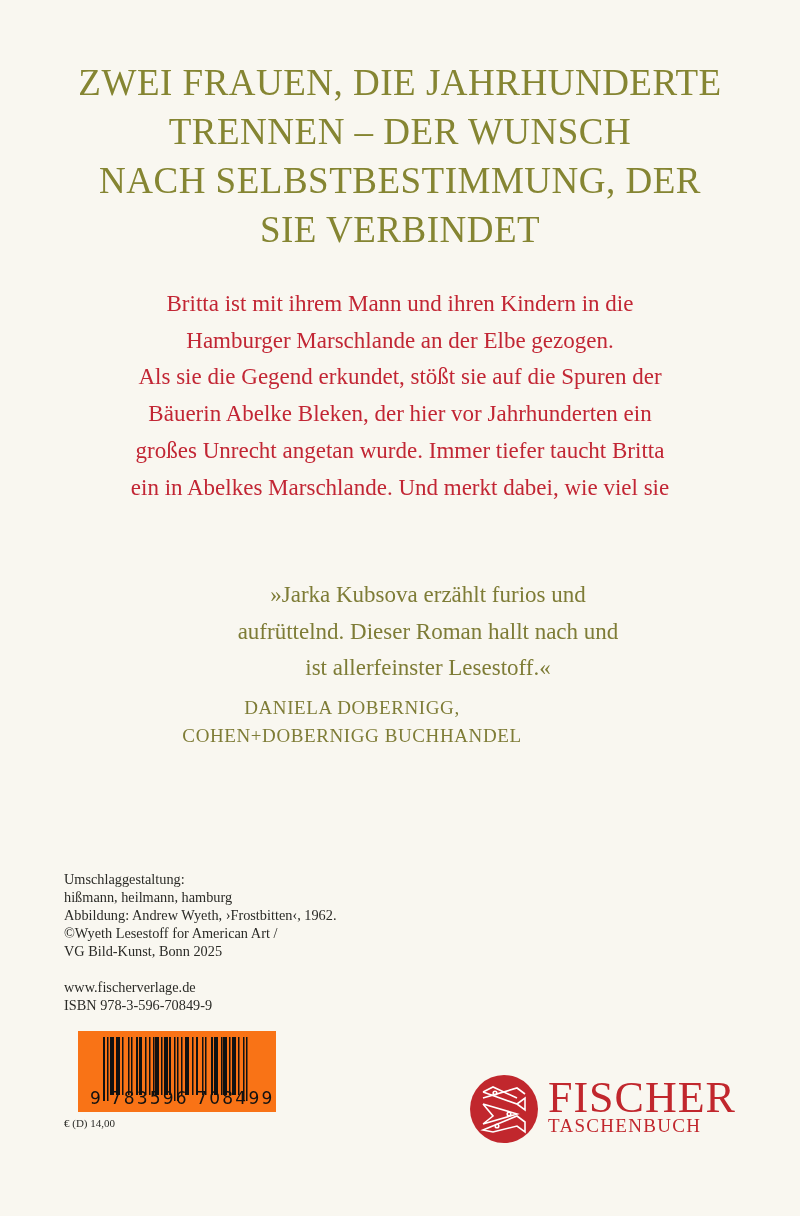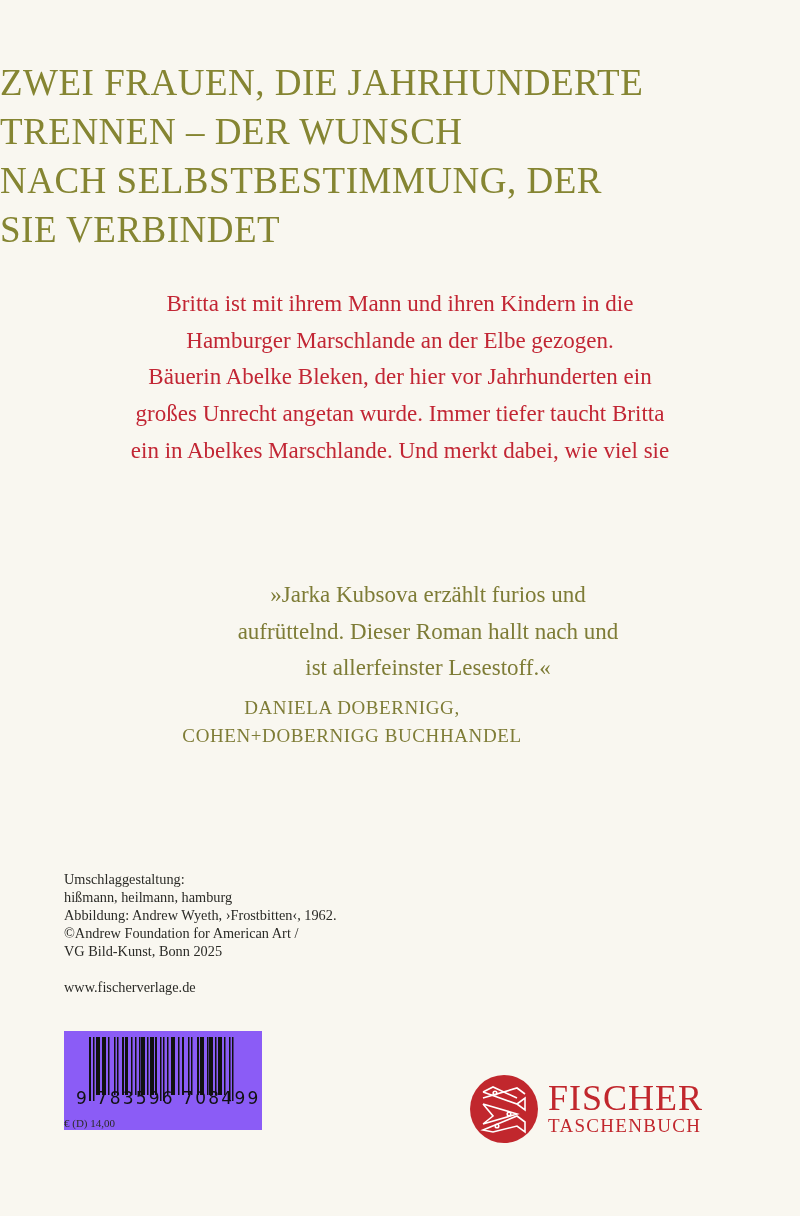--- a/index.html
+++ b/index.html
@@ -4,21 +4,21 @@
 <style>
   html, body { margin: 0; padding: 0; }
   body {
     width: 800px; height: 1216px; overflow: hidden;
     background: #f9f7f0;
     font-family: "DejaVu Serif", "Liberation Serif", serif;
     position: relative;
   }
   .headline {
     position: absolute; left: 0; top: 58px; width: 800px;
-    text-align: left;
+    text-align: center;
     color: #858532;
     font-family: "Liberation Serif", serif;
     font-size: 37px; line-height: 49px;
     letter-spacing: 0.5px;
   }
   .headline div { white-space: nowrap; }
   .blurb {
     position: absolute; left: 0; top: 286px; width: 800px;
     text-align: center;
     color: #c22634;
@@ -43,81 +43,83 @@
   }
   .attrib div { white-space: nowrap; }
   .credits {
     position: absolute; left: 64px; top: 870px;
     color: #2a2a26;
     font-family: "Liberation Serif", serif;
     font-size: 14.3px; line-height: 18px;
   }
   .credits .gap { height: 18px; }
   .barcode {
-    position: absolute; left: 64px; top: 1031px;
-    width: 198px; height: 99px; background: #8b5cf6;
+    position: absolute; left: 78px; top: 1031px;
+    width: 198px; height: 81px; background: #f97316;
   }
   .barcode svg { position: absolute; left: 0; top: 0; }
   .barcode .digits {
     position: absolute; left: 12px; top: 57px;
     font-family: "DejaVu Sans", sans-serif; font-size: 17px;
     color: #111; letter-spacing: 2.2px; background: transparent;
   }
   .price {
     position: absolute; left: 64px; top: 1117px;
     color: #2a2a26; font-family: "Liberation Serif", serif; font-size: 11px;
   }
   .logo {
     position: absolute; left: 470px; top: 1075px;
     display: flex; align-items: center;
   }
   .logo-mark {
     width: 68px; height: 68px; border-radius: 50%; background: #c1272d;
     display: flex; align-items: center; justify-content: center;
   }
   .logo-text { margin-left: 10px; color: #c1272d; font-family: "Liberation Serif", serif; }
-  .logo-text .l1 { font-size: 36px; line-height: 34px; letter-spacing: 1px; }
+  .logo-text .l1 { font-size: 44px; line-height: 34px; letter-spacing: 1px; }
   .logo-text .l2 { font-size: 19px; line-height: 22px; letter-spacing: 1.3px; }
 </style>
 </head>
 <body>
 
 <div class="headline">
   <div>ZWEI FRAUEN, DIE JAHRHUNDERTE</div>
   <div>TRENNEN – DER WUNSCH</div>
   <div>NACH SELBSTBESTIMMUNG, DER</div>
   <div>SIE VERBINDET</div>
 </div>
 
 <div class="blurb">
   <div>Britta ist mit ihrem Mann und ihren Kindern in die</div>
   <div>Hamburger Marschlande an der Elbe gezogen.</div>
+  <div>Als sie die Gegend erkundet, stößt sie auf die Spuren der</div>
   <div>Bäuerin Abelke Bleken, der hier vor Jahrhunderten ein</div>
   <div>großes Unrecht angetan wurde. Immer tiefer taucht Britta</div>
   <div>ein in Abelkes Marschlande. Und merkt dabei, wie viel sie</div>
 </div>
 
 <div class="quote">
   <div>»Jarka Kubsova erzählt furios und</div>
   <div>aufrüttelnd. Dieser Roman hallt nach und</div>
   <div>ist allerfeinster Lesestoff.«</div>
 </div>
 <div class="attrib">
   <div>DANIELA DOBERNIGG,</div>
   <div>COHEN+DOBERNIGG BUCHHANDEL</div>
 </div>
 
 <div class="credits">
   <div>Umschlaggestaltung:</div>
   <div>hißmann, heilmann, hamburg</div>
   <div>Abbildung: Andrew Wyeth, ›Frostbitten‹, 1962.</div>
-  <div>©Andrew Foundation for American Art /</div>
+  <div>©Wyeth Lesestoff for American Art /</div>
   <div>VG Bild-Kunst, Bonn 2025</div>
   <div class="gap"></div>
   <div>www.fischerverlage.de</div>
+  <div>ISBN 978-3-596-70849-9</div>
 </div>
 
 <div class="barcode">
   <svg width="198" height="81">
     <g fill="#111">
       <rect x="25" y="6" width="2" height="64"></rect>
       <rect x="29" y="6" width="1.5" height="64"></rect>
       <rect x="32" y="6" width="4" height="58"></rect>
       <rect x="38" y="6" width="4" height="58"></rect>
       <rect x="44" y="6" width="1.5" height="58"></rect>

